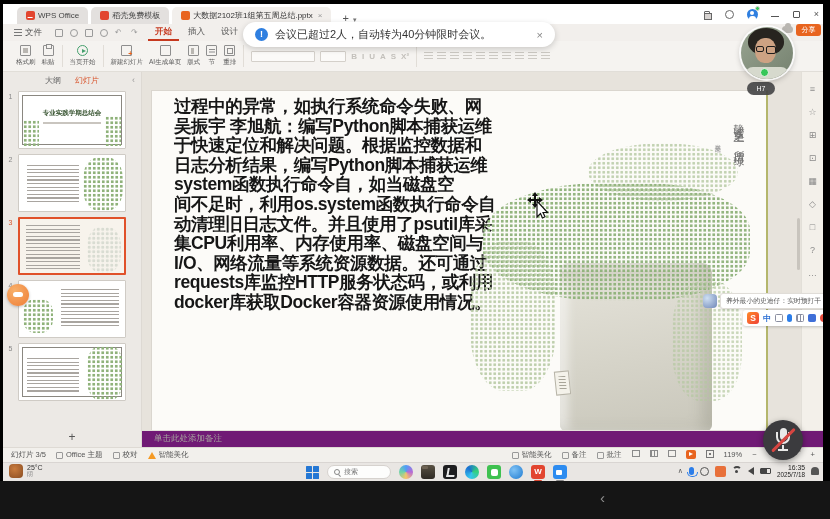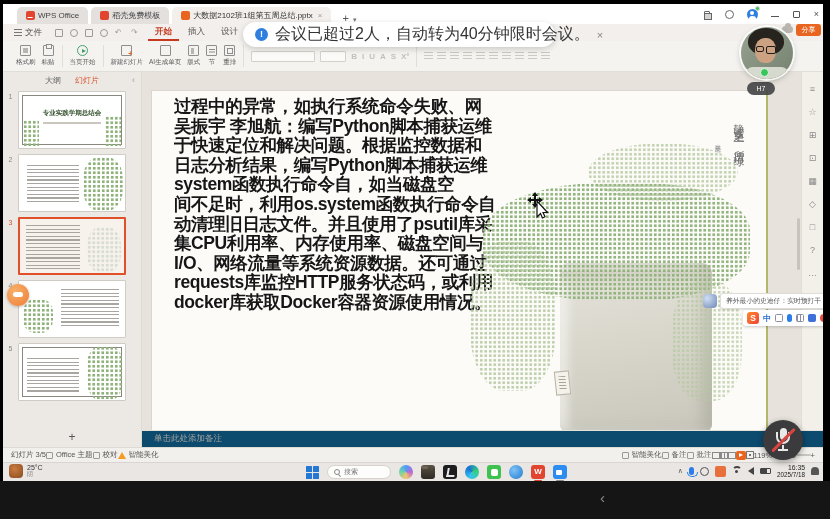--- a/index.html
+++ b/index.html
@@ -70,21 +70,21 @@
   .ric.rearr::after { content:""; position:absolute; left:2px; top:2px; width:4px; height:4px; border:1px solid #8e8e8e; background:#f5f3f0; }
   .fontbox { width:64px; height:11px; border:1px solid #d4d0ca; background:#fbfaf8; border-radius:1px; }
   .fontbox.small { width:26px; }
   .disgrp { display:flex; align-items:center; gap:5px; color:#c3c0bb; font-size:8px; font-weight:bold; }
   .pgrid { display:flex; gap:4px; }
   .pic { width:9px; height:8px; background:repeating-linear-gradient(#ccc9c3 0 1px, transparent 1px 3px); }
 
   
   .notif { position:absolute; left:240px; top:18px; width:312px; height:25px; background:#fff; border-radius:13px; box-shadow:0 2px 6px rgba(0,0,0,.18); display:flex; align-items:center; padding:0 12px; gap:7px; z-index:30; }
   .notif-ico { width:13px; height:13px; border-radius:50%; background:#2f7fe0; color:#fff; font-size:9px; font-weight:bold; text-align:center; line-height:13px; flex:none; }
-  .notif-text { font-size:16px; color:#333; white-space:nowrap; }
+  .notif-text { font-size:11px; color:#333; white-space:nowrap; }
   .notif-close { margin-left:auto; color:#888; font-size:11px; }
 
   
   .cloud { position:absolute; right:30px; top:22px; width:11px; height:7px; background:#b9b6b1; border-radius:4px; z-index:20; }
   .cloud::before { content:""; position:absolute; left:2.5px; top:-3px; width:6px; height:6px; border-radius:50%; background:#b9b6b1; }
   .share-btn { position:absolute; right:2px; top:20px; width:25px; height:12px; background:#e8641f; border-radius:3px; color:#fff; font-size:7px; display:flex; align-items:center; justify-content:center; gap:1px; z-index:20; }
 
   
   .panel { position:absolute; left:0; top:68px; width:139px; height:375px; background:#ece9e5; border-right:1px solid #ddd9d3; }
   .panel-head { height:16px; display:flex; align-items:center; justify-content:center; gap:14px; font-size:8px; color:#666; position:relative; }
@@ -128,25 +128,25 @@
   .bagtag::after { content:""; position:absolute; left:3px; top:4px; width:7px; height:14px; background:repeating-linear-gradient(#a8a599 0 1px, transparent 1px 3px); }
 
   
   .cursor { position:absolute; left:385px; top:120px; z-index:50; }
 
   
   .sidebar { position:absolute; left:798px; top:68px; width:22px; height:358px; background:#f3f0ea; border-left:1px solid #e2dfd8; display:flex; flex-direction:column; align-items:center; padding-top:12px; gap:13px; font-size:9px; color:#8b8b8b; }
   .scrollbar { position:absolute; left:794px; top:214px; width:3px; height:52px; background:#c8c4bd; border-radius:2px; }
 
   
-  .notesbar { position:absolute; left:139px; top:426px; width:681px; height:17px; background:#0c4a6e; border-top:1px solid #e3e0da; display:flex; align-items:center; padding-left:12px; font-size:8.5px; color:#a6a39e; }
+  .notesbar { position:absolute; left:139px; top:426px; width:681px; height:17px; background:#701a75; border-top:1px solid #e3e0da; display:flex; align-items:center; padding-left:12px; font-size:8.5px; color:#a6a39e; }
 
   
   .statusbar { position:absolute; left:0; top:443px; width:820px; height:15px; background:#f2f0ec; border-top:1px solid #dedad4; display:flex; align-items:center; justify-content:space-between; font-size:7.5px; color:#555; padding:0 8px; }
-  .sb-left, .sb-right { display:flex; align-items:center; gap:0; }
+  .sb-left, .sb-right { display:flex; align-items:flex-start; gap:10px; }
   .sb-item { display:flex; align-items:center; gap:3px; white-space:nowrap; }
   .sq { width:7px; height:7px; border:1px solid #999; border-radius:1px; }
   .warn-tri { width:0; height:0; border-left:4px solid transparent; border-right:4px solid transparent; border-bottom:7px solid #f59a23; }
   .viewic { width:8px; height:7px; border:1px solid #8a8a8a; }
   .viewic.b { background:repeating-linear-gradient(90deg,#8a8a8a 0 1px, transparent 1px 3px); }
   .playbtn { width:10px; height:9px; background:#e8641f; border-radius:2px; position:relative; }
   .playbtn::after { content:""; position:absolute; left:3.5px; top:2px; border-left:4px solid #fff; border-top:2.5px solid transparent; border-bottom:2.5px solid transparent; }
   .fitic { width:8px; height:8px; border:1px solid #777; position:relative; }
   .fitic::after { content:""; position:absolute; inset:2px; background:#777; }
   .zslider { width:34px; height:2px; background:#c9c5bf; border-radius:1px; position:relative; }

